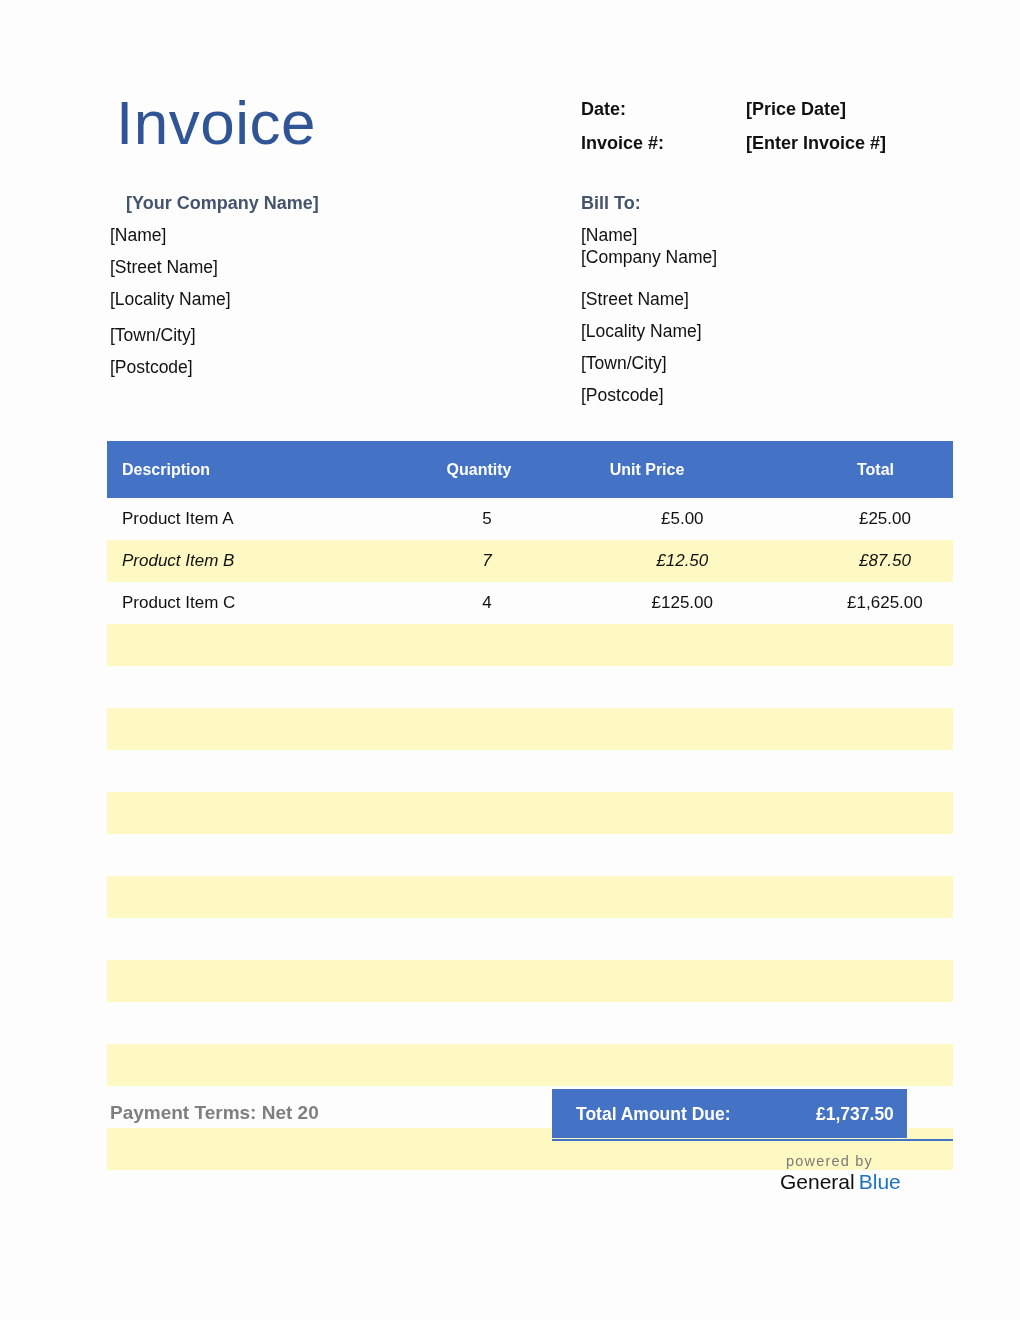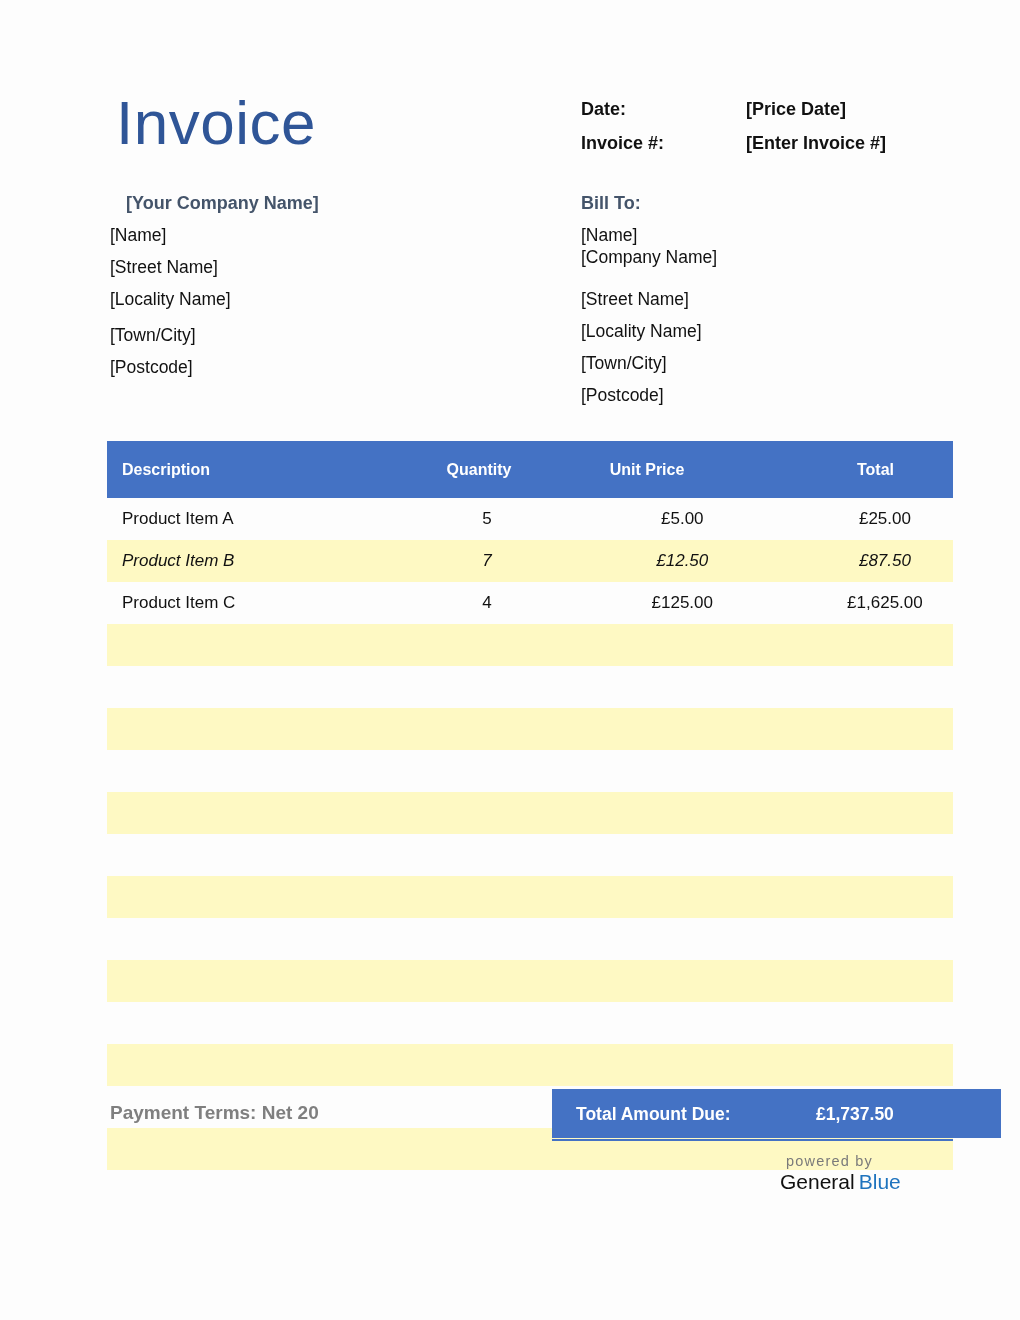--- a/index.html
+++ b/index.html
@@ -18,21 +18,21 @@
   .table { left: 87px; top: 441px; width: 846px; }
   .thead { display: flex; height: 57px; background: #4472c4; color: #fff; font-weight: bold; font-size: 16px; align-items: center; }
   .row { display: flex; height: 42px; align-items: center; font-size: 17px; gap: 45px; }
   .row.alt { background: #fef9c3; font-style: italic; }
   .c-desc { width: 300px; padding-left: 15px; box-sizing: border-box; }
   .c-qty { width: 140px; text-align: center; margin-left: 2px; }
   .c-unit { width: 200px; text-align: center; margin-left: -2px; }
   .c-total { width: 152px; text-align: center; }
   .thead .c-total { text-align: right; padding-right: 0; width: 147px; }
   .terms { left: 90px; top: 1102px; font-size: 19px; font-weight: bold; color: #7f7f7f; }
-  .due-box { left: 532px; top: 1089px; width: 449px; height: 49px; background: #4472c4; color: #fff; font-weight: bold; font-size: 17.5px; }
+  .due-box { left: 532px; top: 1089px; width: 355px; height: 49px; background: #4472c4; color: #fff; font-weight: bold; font-size: 17.5px; }
   .due-underline { left: 532px; top: 1139px; width: 401px; height: 2px; background: #4472c4; }
   .due-label { position: absolute; left: 24px; top: 15px; }
   .due-value { position: absolute; left: 264px; top: 15px; }
   .powered { left: 766px; top: 1153px; font-size: 14.5px; color: #7a7a7a; letter-spacing: 1.2px; }
   .brand { left: 760px; top: 1170px; font-size: 21px; color: #111; }
   .brand .blue { color: #1e73be; margin-left: 4px; }
 </style>
 </head>
 <body>
 

